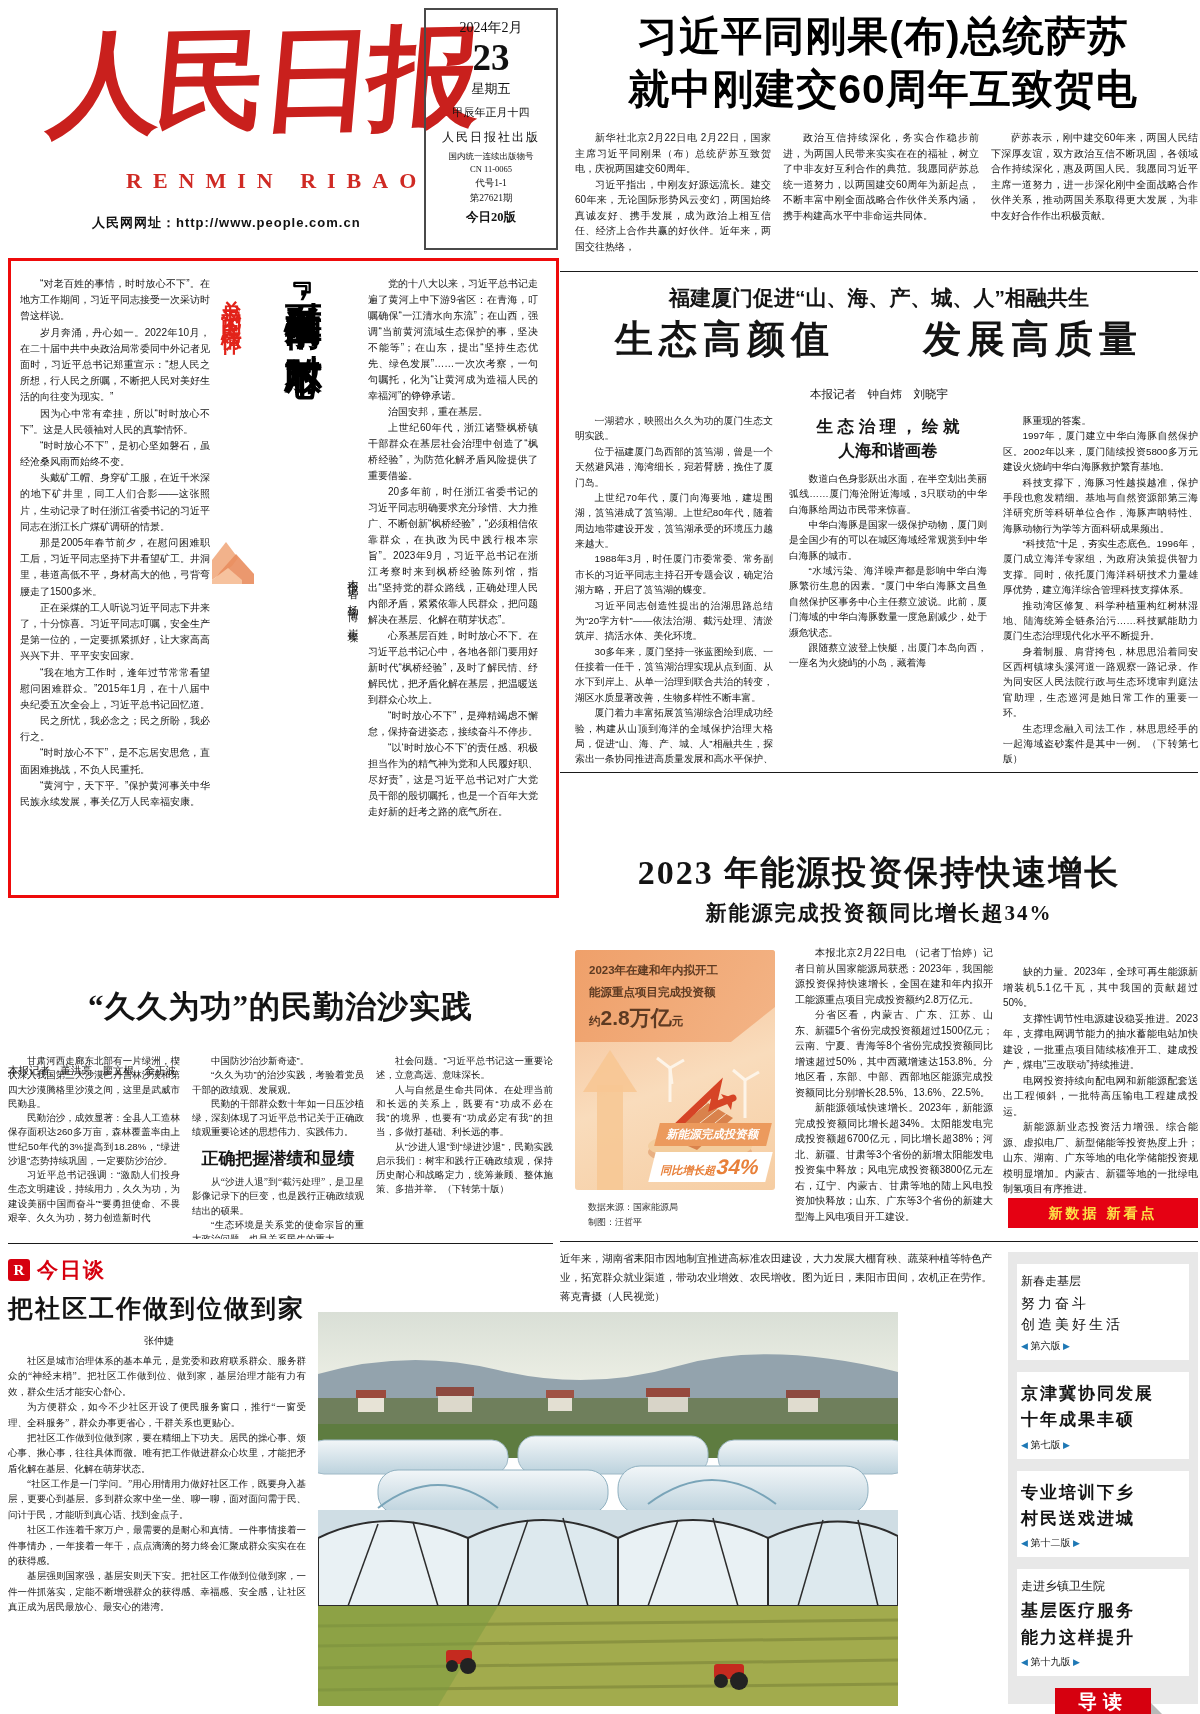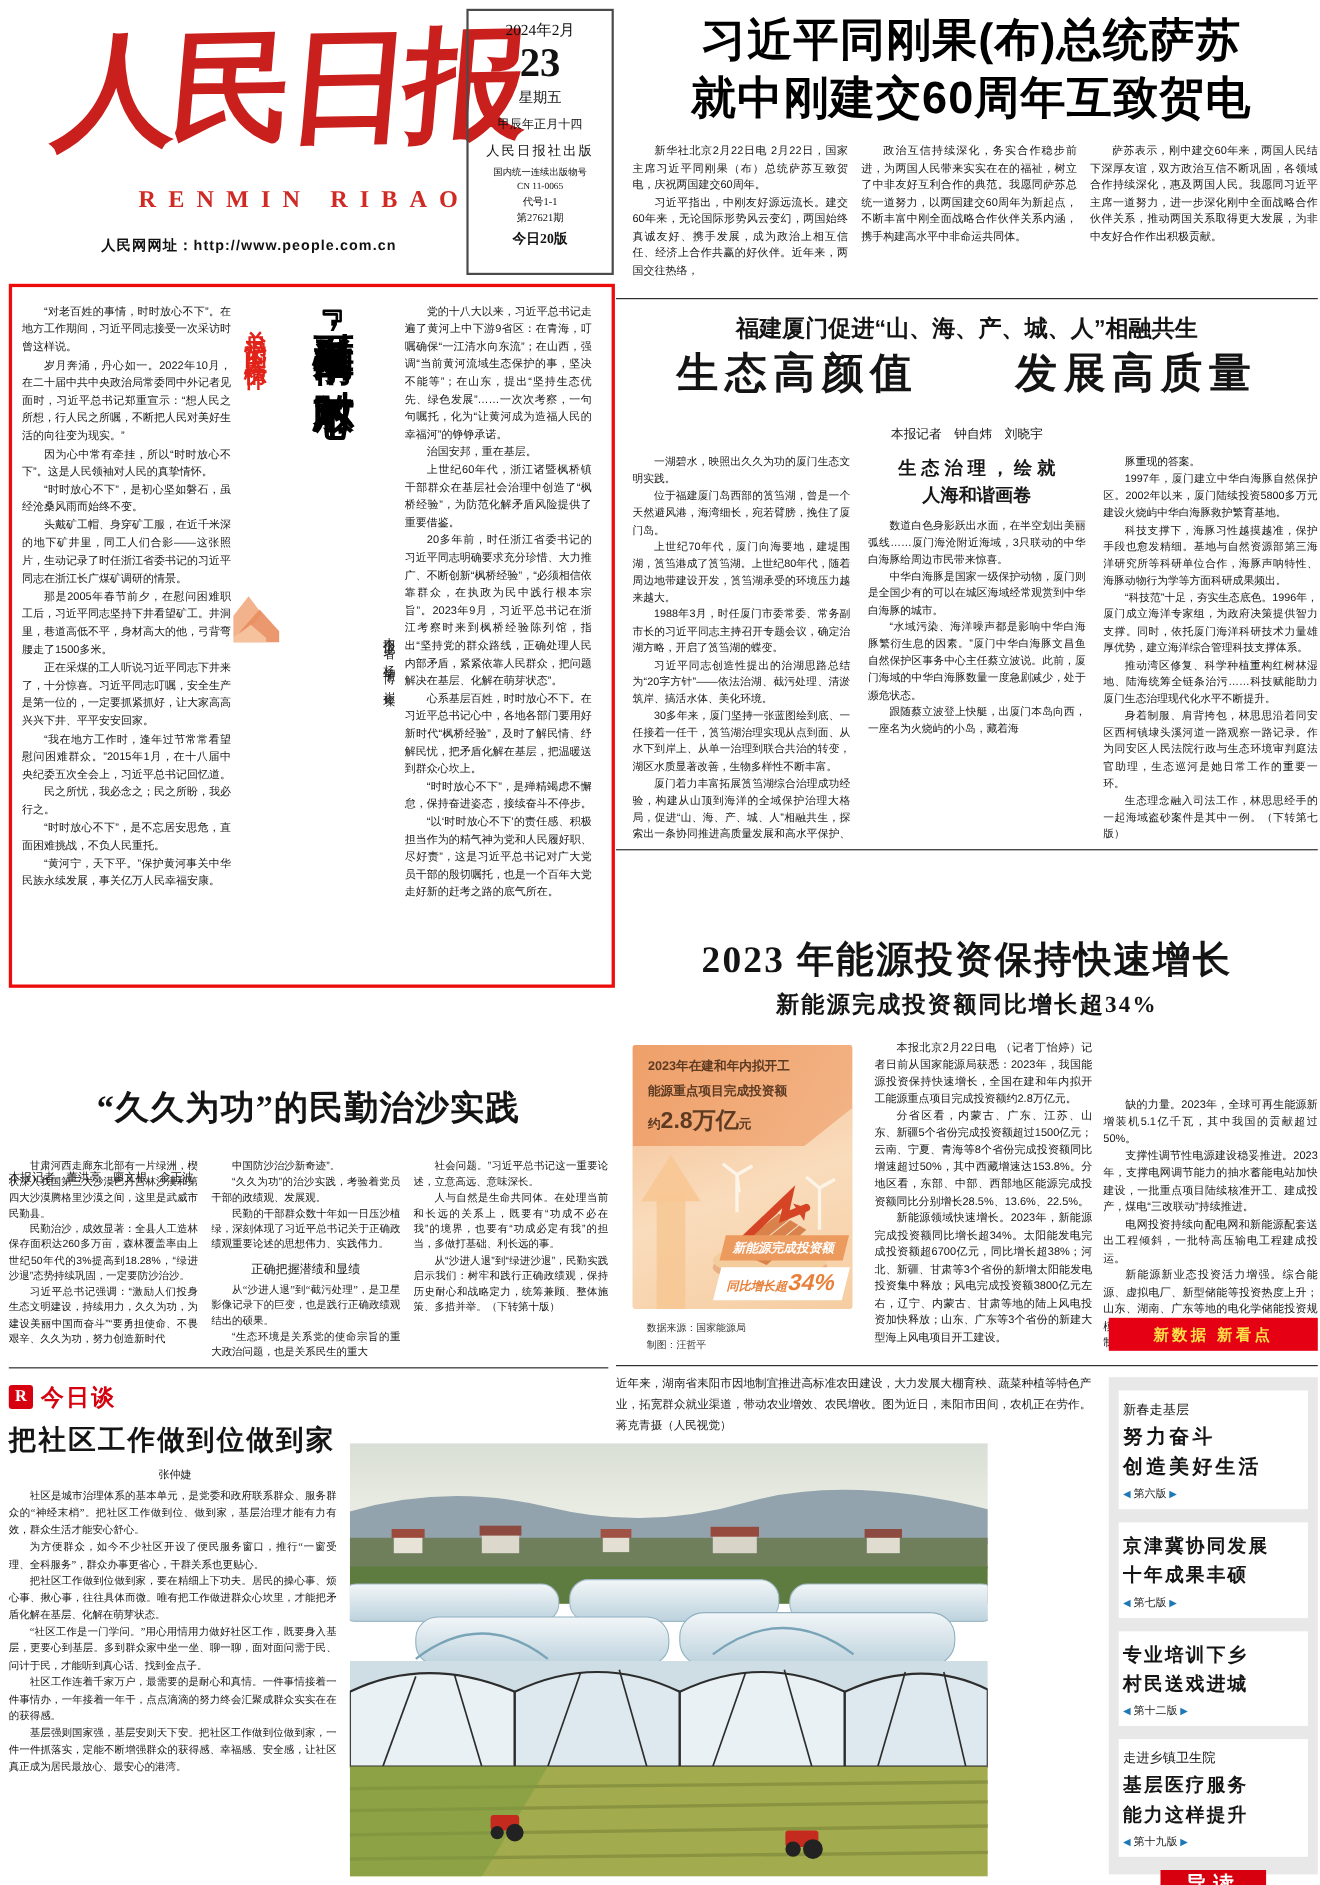--- a/index.html
+++ b/index.html
@@ -62,21 +62,21 @@
   .xm-sub{text-align:center;font-size:16.5px;font-weight:900;line-height:1.45;
           margin:2px 0 8px;text-indent:0;}
   .rule-mid{left:560px;top:772px;width:638px;}
 
   
   .en-head{left:560px;top:850px;width:638px;text-align:center;font-size:34px;font-weight:bold;
            font-family:"Liberation Serif",serif;letter-spacing:2px;}
   .en-sub{left:560px;top:899px;width:638px;text-align:center;font-size:21px;font-weight:bold;
           font-family:"Liberation Serif",serif;letter-spacing:2px;}
   .en-c1{left:795px;top:945px;width:198px;height:292px;font-size:10px;line-height:1.55;}
-  .en-c2{left:1003px;top:997px;width:195px;height:247px;font-size:10px;line-height:1.55;}
+  .en-c2{left:1003px;top:964px;width:195px;height:247px;font-size:10px;line-height:1.55;}
   .en-chart{left:575px;top:950px;width:200px;height:240px;border-radius:3px;overflow:hidden;
             background:linear-gradient(160deg,#f5b98d 0%,#f9dcbc 55%,#f6cda2 100%);}
   .en-chart-top{position:absolute;left:0;top:0;width:200px;height:92px;
                 background:linear-gradient(120deg,#efa06a,#f3b486);
                 clip-path:polygon(0 0,100% 0,100% 62%,78% 100%,0 100%);
                 color:#5d3a22;padding:10px 0 0 14px;box-sizing:border-box;}
   .en-line{font-size:11.5px;font-weight:bold;line-height:1.9;}
   .en-amt{font-size:11.5px;font-weight:bold;}
   .en-amt b{font-size:21px;}
   .en-band1{position:absolute;right:6px;bottom:44px;background:#ec9a5d;color:#fff;
@@ -91,21 +91,21 @@
   .rule-low{left:560px;top:1241px;width:638px;}
 
   
   .mq-head{left:8px;top:986px;width:545px;text-align:center;font-size:31px;font-weight:bold;
            font-family:"Liberation Serif",serif;letter-spacing:1px;}
   .mq-byline{left:8px;top:1064px;width:545px;font-size:10.5px;
              font-family:"Liberation Serif",serif;}
   .mq-c1{left:8px;top:1054px;width:172px;height:185px;font-size:9.5px;line-height:1.5;}
   .mq-c2{left:192px;top:1054px;width:172px;height:185px;font-size:9.5px;line-height:1.5;}
   .mq-c3{left:376px;top:1054px;width:177px;height:185px;font-size:9.5px;line-height:1.5;}
-  .mq-sub{text-align:center;font-weight:400;font-size:11px;margin:6px 0 4px;text-indent:0;}
+  .mq-sub{text-align:center;font-weight:700;font-size:17px;margin:6px 0 4px;text-indent:0;}
   .kai p{font-family:"Liberation Serif",serif;color:#222;}
   .rule-left{left:8px;top:1243px;width:545px;}
 
   
   .tt-hdr{left:8px;top:1256px;display:flex;align-items:center;}
   .tt-icon{width:22px;height:22px;background:#d6000f;color:#fff;text-align:center;
            font:900 15px/22px "Liberation Serif",serif;border-radius:3px;}
   .tt-label{font-size:21px;font-weight:900;color:#d6000f;letter-spacing:2px;margin-left:7px;}
   .tt-head{left:8px;top:1292px;width:302px;font-size:25px;font-weight:900;letter-spacing:2px;}
   .tt-author{left:8px;top:1334px;width:302px;text-align:center;font-size:10px;
@@ -115,21 +115,21 @@
 
   
   .photo-cap{left:560px;top:1250px;width:432px;height:58px;font-size:10.5px;line-height:1.8;
              font-family:"Liberation Serif",serif;text-align:justify;color:#222;}
   .photo{left:318px;top:1312px;width:580px;height:394px;}
 
   
   .sidebar{left:1008px;top:1252px;width:190px;height:452px;background:#e8e8e8;}
   .sb-card{width:164px;margin:12px auto 0;background:#fff;padding:9px 4px 7px;}
   .sb-kicker{font-size:12px;font-family:"Liberation Serif",serif;margin-bottom:3px;}
-  .sb-t-serif{font-size:18px;font-weight:bold;font-family:"Liberation Serif",serif;
+  .sb-t-serif{font-size:14px;font-weight:normal;font-family:"Liberation Serif",serif;
               letter-spacing:3px;line-height:1.5;}
   .sb-t-sans{font-size:17px;font-weight:bold;letter-spacing:2px;line-height:1.55;}
   .sb-nav{font-size:10px;margin-top:4px;font-family:"Liberation Serif",serif;color:#222;}
   .arr{color:#1e78b5;font-size:9px;}
   .arr-l::before{content:"◀";}
   .arr-r::before{content:"▶";}
   .sb-foot{width:96px;height:28px;margin:12px auto 0;background:#d6000f;color:#fff;
            text-align:center;font:900 19px/28px "Liberation Serif",serif;letter-spacing:6px;
            position:relative;}
   .sb-foot::after{content:"";position:absolute;right:-13px;bottom:0;

